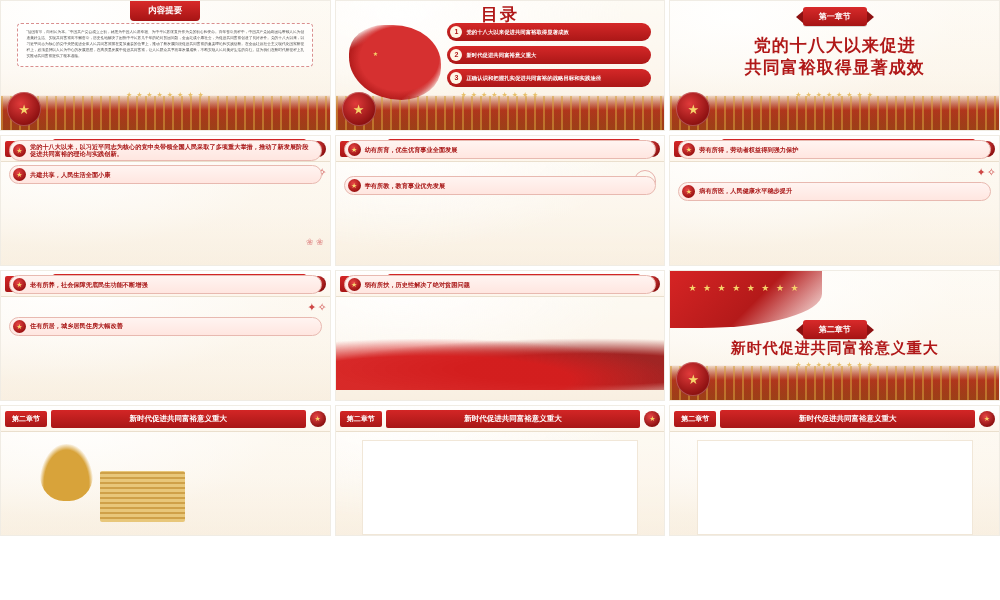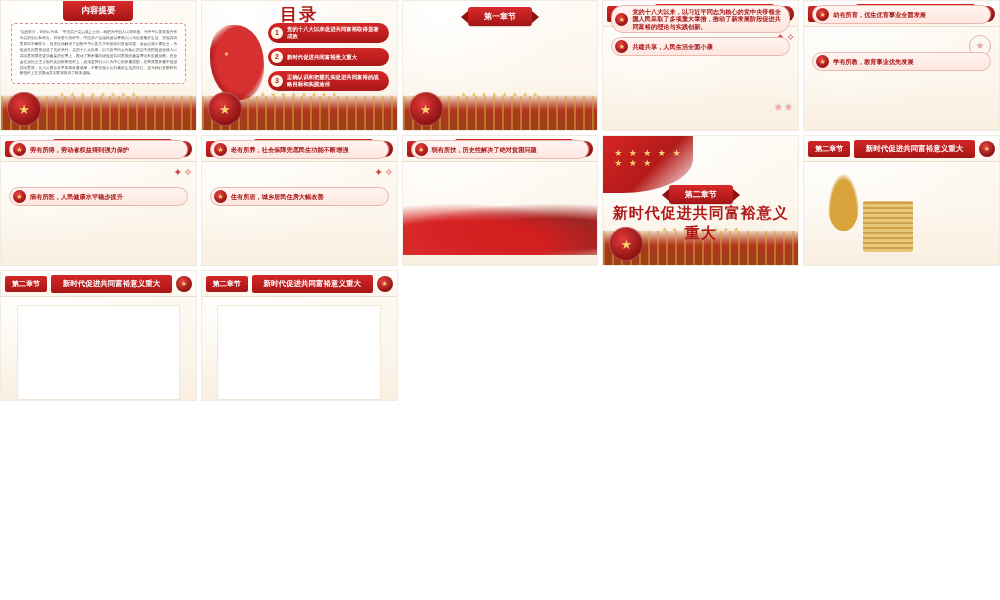--- a/index.html
+++ b/index.html
@@ -6,21 +6,21 @@
   html, body {
     margin: 0; padding: 0;
     width: 1000px; height: 600px;
     background: #ffffff;
     font-family: "Liberation Sans", sans-serif;
     overflow: hidden;
   }
   #grid {
     width: 1000px; height: 536px;
     display: grid;
-    grid-template-columns: repeat(5, 1fr);
+    grid-template-columns: repeat(3, 1fr);
     grid-template-rows: repeat(4, 1fr);
     gap: 4px;
     padding: 0;
     background: #ffffff;
   }
   .slide {
     position: relative;
     overflow: hidden;
     background: #fdfbf6;
     border: 1px solid #f0ece4;
@@ -271,20 +271,22 @@
     <div class="emblem">★</div>
   </div>
 
   <div class="slide">
     <div class="bg-tex"></div>
     <div class="bottom-red"></div>
     <div class="gold-wall"></div>
     <div class="gold-stars">★ ★ ★ ★ ★ ★ ★ ★</div>
     <div class="badge">第一章节</div>
     <div class="big-title">
+      <div>党的十八大以来促进</div>
+      <div>共同富裕取得显著成效</div>
     </div>
     <div class="emblem">★</div>
   </div>
 
   <div class="slide">
     <div class="bg-tex"></div>
     <div class="hdr">
       <span class="tag">第一章节</span>
       <span class="ttl">党的十八大以来促进共同富裕取得显著成效</span>
       <span class="hdr-emb">★</span>

